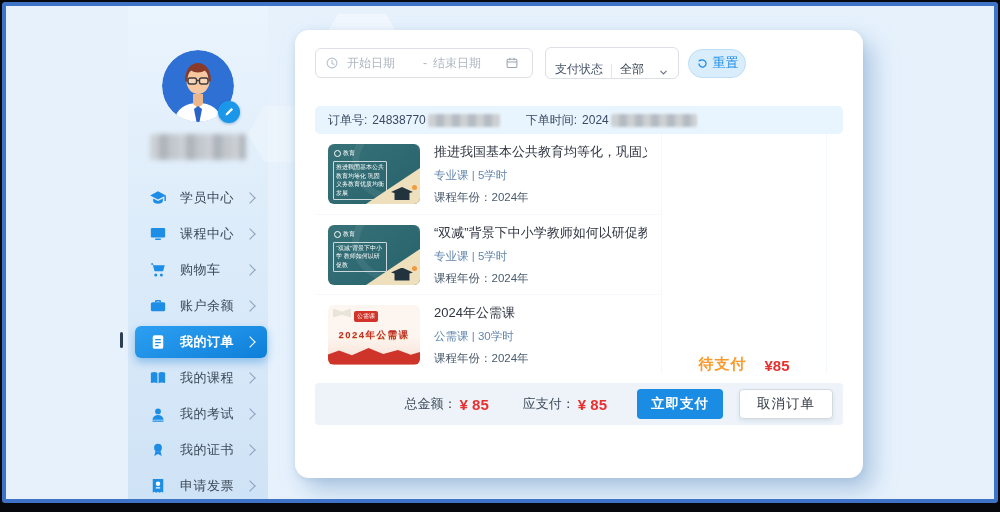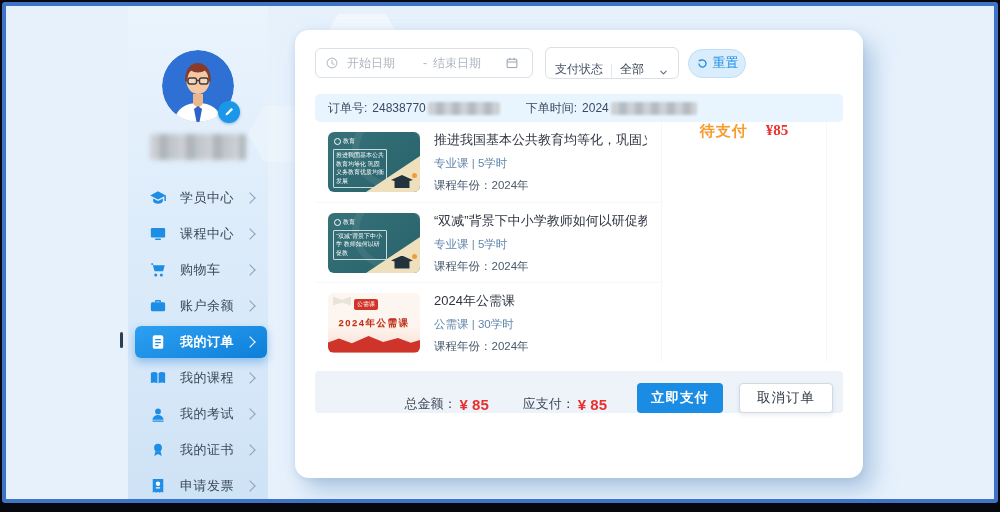--- a/index.html
+++ b/index.html
@@ -50,21 +50,21 @@
   .status-box{display:flex;align-items:flex-end;height:30px;border:1px solid #dcdfe6;border-radius:6px;
     margin-left:12px;padding:0 9px;background:#fff;cursor:pointer;}
   .status-box .slabel{font-size:12px;color:#49566a;}
   .status-box .sdiv{width:1px;height:14px;background:#e3e6ea;margin:0 8px;}
   .status-box .sval{font-size:12px;color:#33404f;margin-right:14px;}
   .btn{display:flex;align-items:center;justify-content:center;height:29px;border-radius:15px;cursor:pointer;
     font-size:13px;border:0;font-family:inherit;}
   .btn-query{width:72px;background:#1a8ce4;color:#fff;margin-left:11px;gap:5px;}
   .btn-reset{width:58px;background:#d9edfc;color:#1a8ce4;border:1px solid #bcdef7;margin-left:9px;gap:4px;}
 
-  .order{margin-top:16px;}
+  .order{margin-top:28px;}
   .order-head{height:28px;background:#e9f5fe;border-radius:5px;display:flex;align-items:center;
     padding:0 13px;font-size:12px;color:#3a4a63;}
   .order-head .v{margin-left:5px;}
   .blur-sm{height:13px;border-radius:2px;margin-left:2px;
     background:repeating-linear-gradient(90deg,#c7cacd 0 8px,#adb2b8 8px 16px);filter:blur(1.6px);opacity:.85;}
   .blur-no{width:72px;}
   .blur-time{width:86px;}
   .order-head .time-label{margin-left:26px;}
 
   .order-body{display:flex;min-height:240px;}
@@ -90,26 +90,26 @@
     clip-path:polygon(0 0,50% 35%,100% 0,100% 100%,50% 70%,0 100%);}
   .thumb.red .badge{position:absolute;left:26px;top:6px;background:#d2342a;color:#fff;font-size:6px;
     padding:1px 3px;border-radius:2px;}
   .thumb.red .rtitle{position:absolute;left:0;right:0;top:24px;text-align:center;color:#bf2f27;font-weight:700;
     font-size:9.5px;letter-spacing:1.5px;text-shadow:0 1px 0 #f2cf9d;}
   .cinfo{margin-left:14px;min-width:0;}
   .ctitle{font-size:13px;color:#2f3440;font-weight:500;white-space:nowrap;overflow:hidden;}
   .cmeta{font-size:11.5px;color:#6286ad;margin-top:7px;}
   .cyear{font-size:11.5px;color:#4a5b6e;margin-top:7px;}
 
-  .pay-col{flex:1;display:flex;align-items:flex-start;justify-content:center;gap:18px;
-    border-left:1px solid #f3f8fd;border-right:1px solid #f3f8fd;margin-right:16px;font-family:Liberation Serif, serif;}
+  .pay-col{flex:1;display:flex;align-items:flex-end;justify-content:center;gap:18px;
+    border-left:1px solid #f3f8fd;border-right:1px solid #f3f8fd;margin-right:16px;}
   .pay-status{color:#f79b2e;font-size:15px;font-weight:700;letter-spacing:1px;}
   .pay-amount{color:#e8302e;font-size:15px;font-weight:700;}
 
-  .summary{margin-top:9px;height:42px;background:#edf3f9;border-radius:4px;display:flex;align-items:flex-end;
+  .summary{margin-top:9px;height:42px;background:#edf3f9;border-radius:4px;display:flex;align-items:center;
     justify-content:flex-end;padding:0 10px;}
   .sum-label{font-size:13px;color:#3e4a58;}
   .sum-val{font-size:15px;color:#e8302e;font-weight:700;margin-left:3px;}
   .gap34{margin-left:34px;font-family:Liberation Mono, monospace;}
   .btn-pay{width:86px;height:30px;border-radius:4px;background:#1a8ce4;color:#fff;font-size:13.5px;
     font-weight:600;margin-left:30px;letter-spacing:1px;}
   .btn-cancel{width:94px;height:30px;border-radius:4px;background:#fff;color:#333a44;font-size:13.5px;
     border:1px solid #d3d9e0;box-shadow:0 2px 4px rgba(60,90,130,.12);margin-left:16px;letter-spacing:1px;}
 </style>
 </head>

